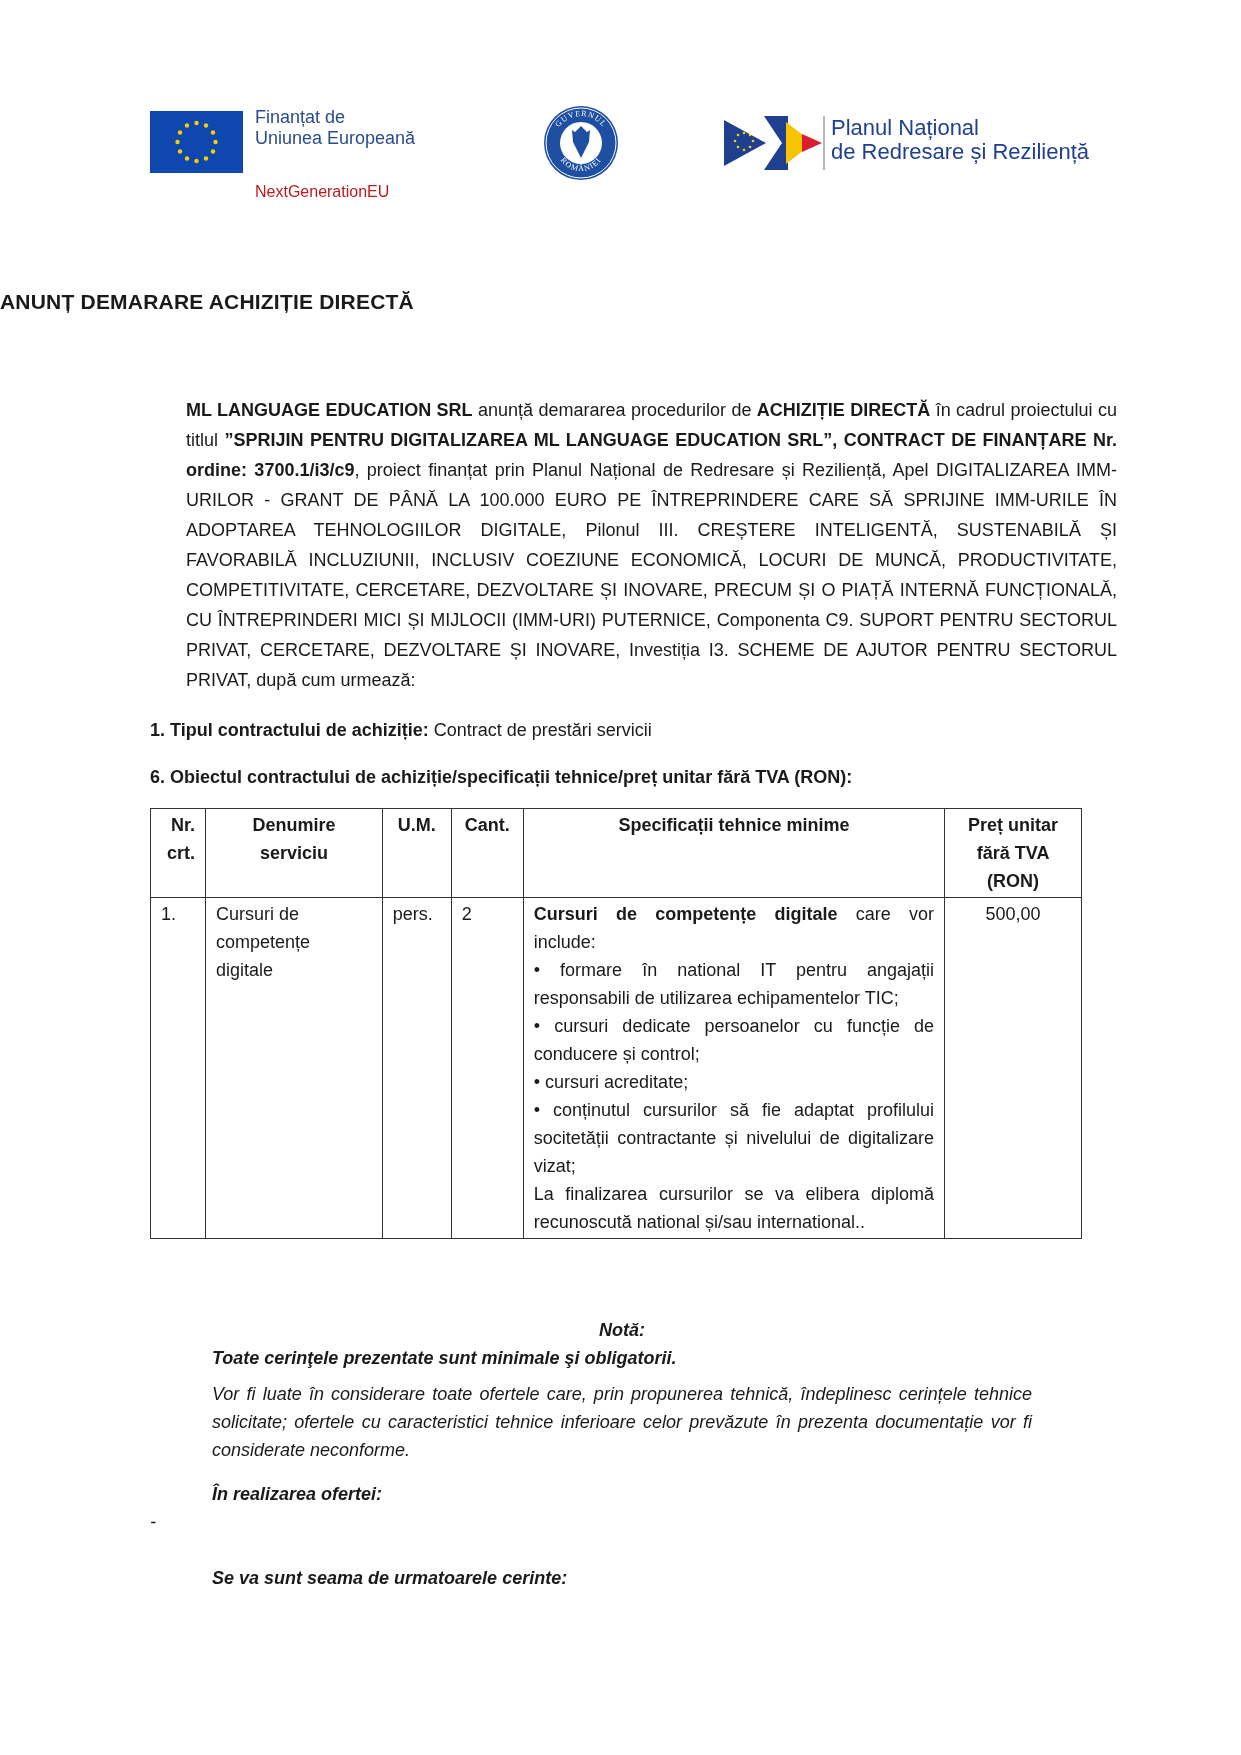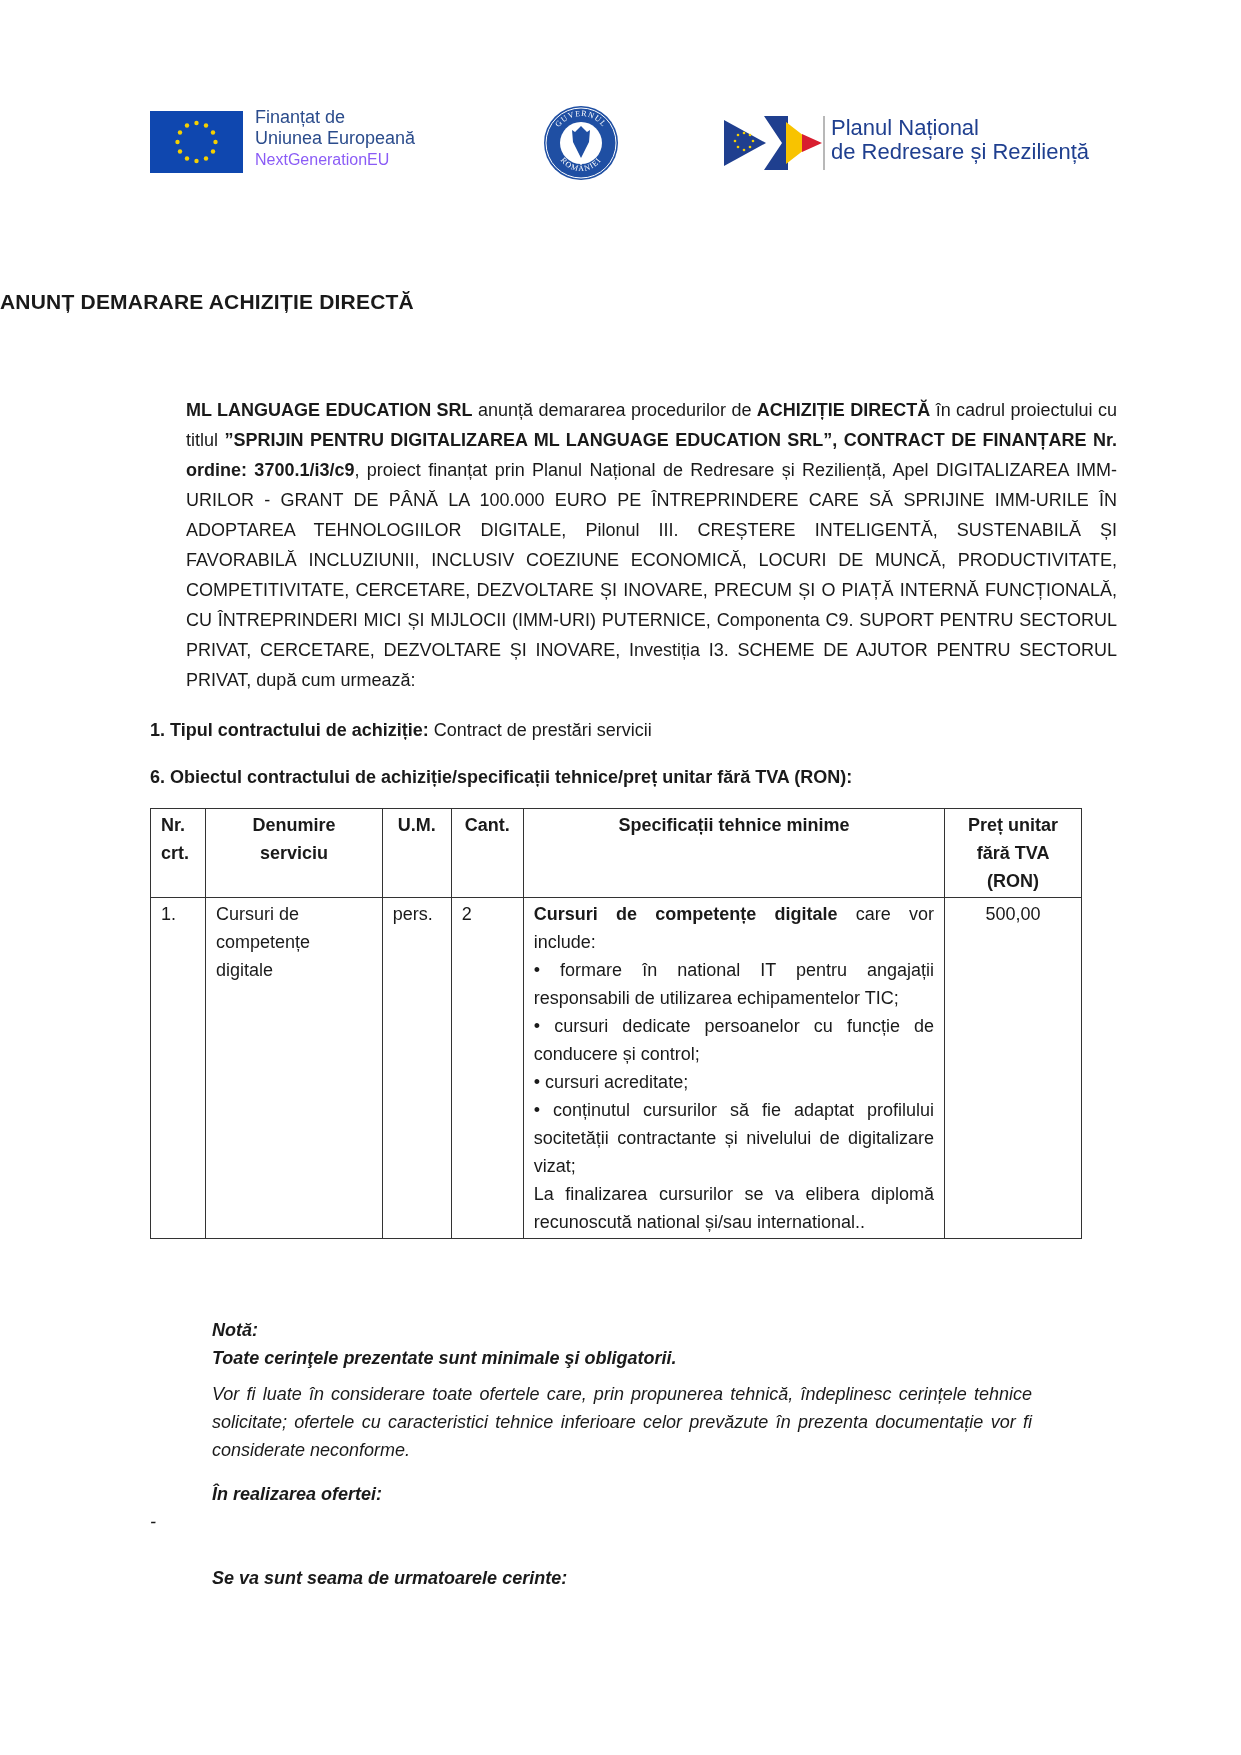--- a/index.html
+++ b/index.html
@@ -5,21 +5,21 @@
   html, body { margin: 0; padding: 0; background: #ffffff; }
   body { width: 1241px; height: 1755px; position: relative; overflow: hidden;
          font-family: "Liberation Sans", sans-serif; color: #1a1a1a; }
   .abs { position: absolute; }
 
   
   .eu-flag { left: 150px; top: 111px; width: 93px; height: 62px; background: #0f47af; }
   .eu-flag svg { width: 100%; height: 100%; display: block; }
   .eu-text { left: 255px; top: 107px; line-height: 21px; }
   .eu-text .l1, .eu-text .l2 { color: #2b4c8c; font-weight: normal; font-size: 18px; }
-  .eu-text .l3 { color: #8b5cf6; font-size: 16px; }
+  .eu-text .l3 { color: #b91c1c; font-size: 16px; margin-top: 32px; }
 
   .gov-seal { left: 542px; top: 104px; width: 78px; height: 78px; }
   .gov-seal svg { width: 100%; height: 100%; display: block; }
 
   .pnrr-arrows { left: 724px; top: 116px; width: 100px; height: 54px; }
   .pnrr-arrows svg { width: 100%; height: 100%; display: block; }
   .pnrr-sep { left: 823px; top: 116px; width: 2px; height: 54px; background: #b8b8b8; }
   .pnrr-text { left: 831px; top: 116px; line-height: 24px; font-size: 22px; color: #1f3f8f; }
 
   
@@ -32,28 +32,28 @@
   .intro { top: 395px; margin-left: 36px; }
   .intro b { font-weight: bold; }
   .item1 { top: 715px; }
   .item2 { top: 762px; }
 
   
   table.spec { position: absolute; left: 150px; top: 808px; width: 932px; border-collapse: collapse;
                font-family: "Liberation Sans", sans-serif; font-size: 18px; line-height: 28px; }
   table.spec th, table.spec td { border: 1.5px solid #333; vertical-align: top; padding: 2px 10px; }
   table.spec th { font-weight: bold; text-align: center; height: 80px; }
-  table.spec th.nr { text-align: left; }
+  table.spec th.nr { text-align: right; }
   table.spec td.spec-cell { text-align: justify; }
   table.spec td.price { text-align: center; }
   .bullet-line { display: block; }
 
   
   .note { left: 212px; width: 820px; font-style: italic; font-size: 18px; line-height: 28px; }
-  .note-title { top: 1316px; font-weight: bold; }
+  .note-title { top: 1316px; font-weight: bold; text-align: center; }
   .note-bold { top: 1344px; font-weight: bold; }
   .note-para { top: 1380px; text-align: justify; }
   .offer-title { top: 1480px; font-weight: bold; }
   .offer-item { top: 1508px; left: 150px; width: 882px; }
   .offer-item .dash { position: absolute; left: 0; top: 0; }
   .offer-item .txt { margin-left: 100px; display: block; text-align: justify; }
   .req-title { top: 1564px; font-weight: bold; }
 </style>
 </head>
 <body>

